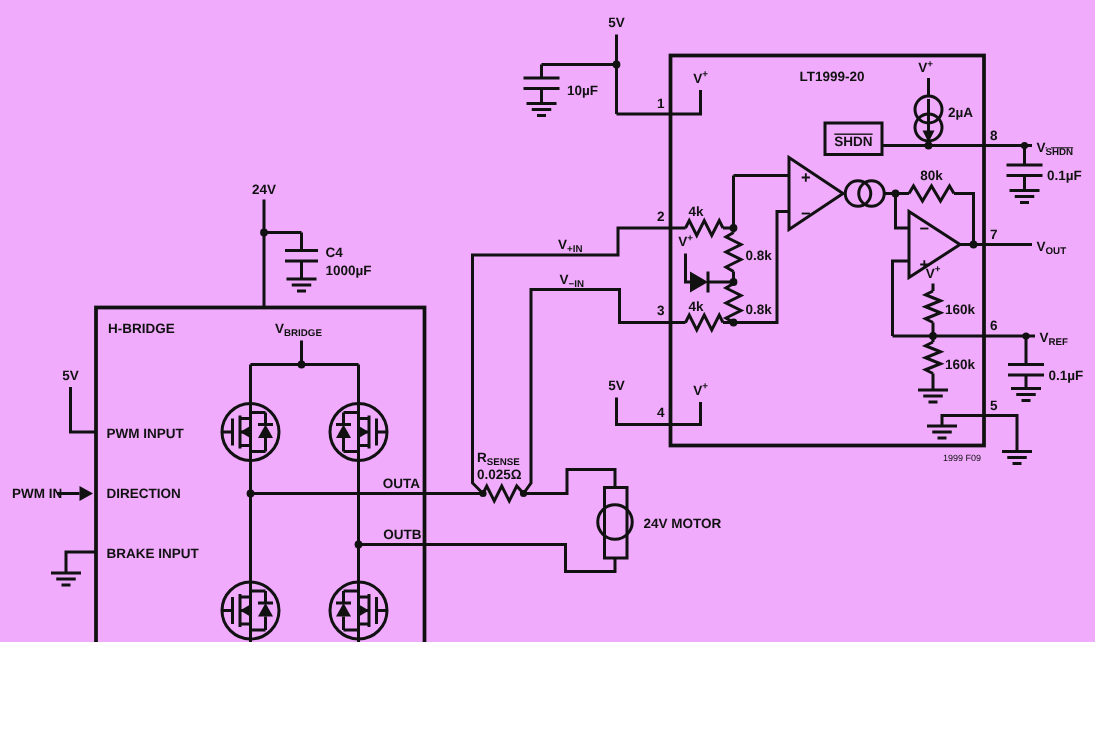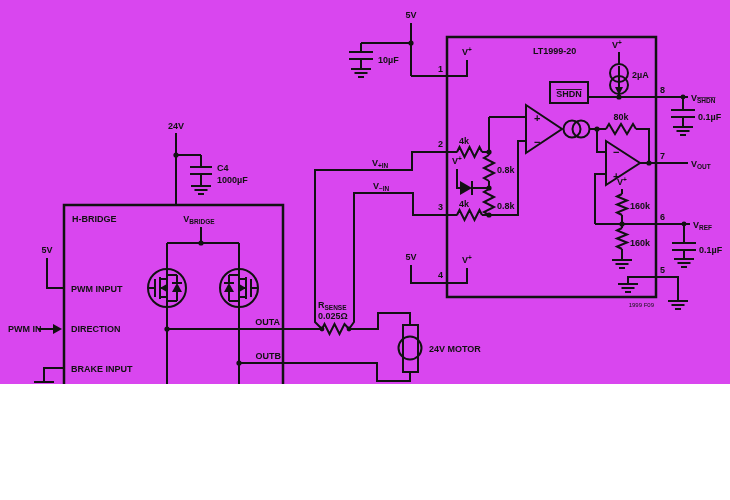--- a/index.html
+++ b/index.html
@@ -1,16 +1,16 @@
 <!DOCTYPE html>
 <html><head>
 <meta charset="utf-8">
 <style>
   html,body{margin:0;padding:0;background:#fff;}
-  #stage{width:730px;height:384px;position:relative;background:#d946ef;overflow:hidden;}
+  #stage{width:730px;height:428px;position:relative;background:#f0abfc;overflow:hidden;}
   svg{display:block;}
   .w{stroke:#111;stroke-width:2;fill:none;}
   .wb{stroke:#111;stroke-width:2.5;fill:none;}
   .f{fill:#111;stroke:none;}
   .dot{fill:#111;stroke:none;}
   text{font-family:"Liberation Sans",sans-serif;font-weight:bold;font-size:9px;fill:#111;}
   .t6{font-size:6px;font-weight:normal;}
   .sub{font-size:6.5px;}
   .sup{font-size:6.5px;}
   .sign{font-size:11px;}

